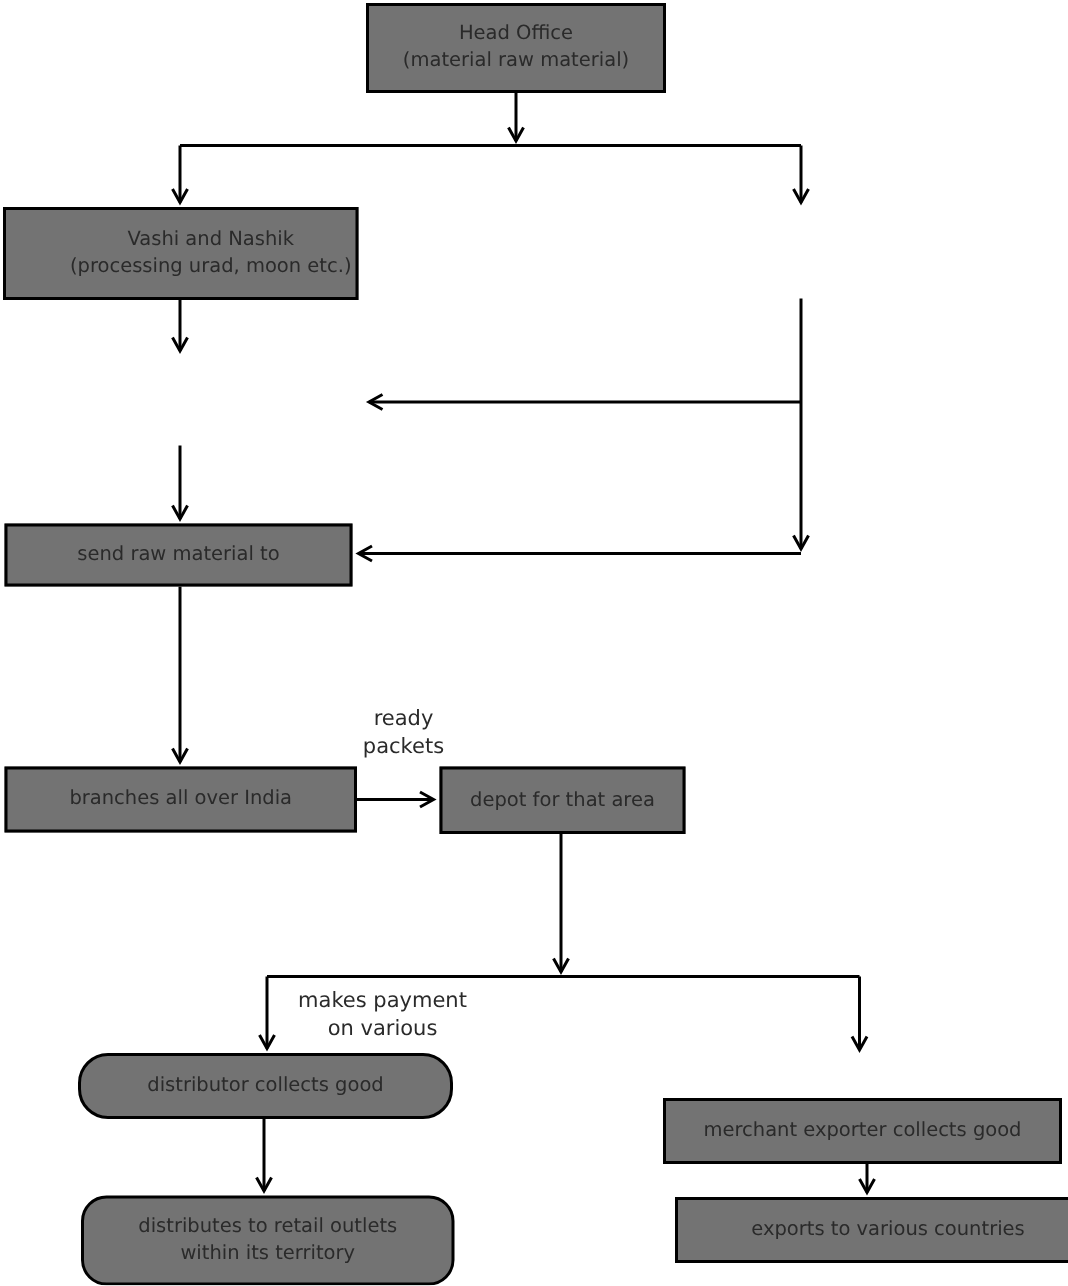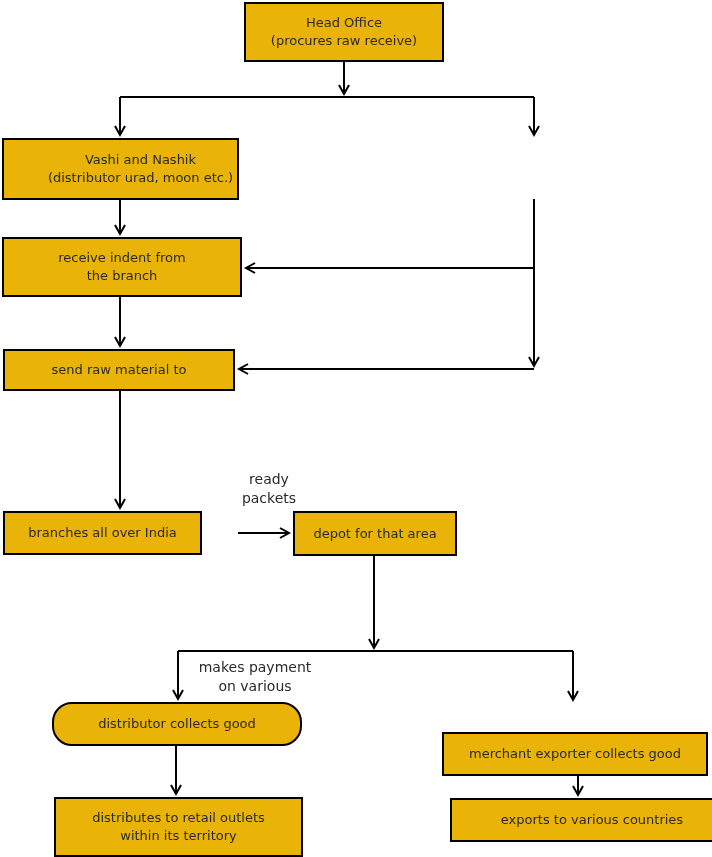--- a/index.html
+++ b/index.html
@@ -11,21 +11,21 @@
     position: relative;
     width: 712px;
     height: 857px;
     background: #ffffff;
     font-family: "DejaVu Sans", "Liberation Sans", sans-serif;
     overflow: hidden;
   }
   .node {
     position: absolute;
     box-sizing: border-box;
-    background: #eab308;
+    background: #737373;
     border: 2px solid #000000;
     display: flex;
     flex-direction: column;
     align-items: center;
     justify-content: center;
     text-align: center;
     font-size: 13px;
     line-height: 1.38;
     color: #2a2a2a;
     z-index: 2;
@@ -72,55 +72,51 @@
     <path d="M374,556 V648" marker-end="url(#vee)"></path>
     <path d="M178,651 H573"></path>
     <path d="M178,651 V699" marker-end="url(#vee)"></path>
     <path d="M573,651 V700" marker-end="url(#vee)"></path>
     <path d="M176,746 V794" marker-end="url(#vee)"></path>
     <path d="M578,747 V795" marker-end="url(#vee)"></path>
   </svg>
 
   <div class="node" style="left:244px; top:2px; width:200px; height:60px;">
     <span>Head Office</span>
-    <span>(procures raw receive)</span>
+    <span>(material raw material)</span>
   </div>
 
   <div class="node" style="left:2px; top:138px; width:237px; height:62px;padding-left:40px;">
     <span>Vashi and Nashik</span>
-    <span>(distributor urad, moon etc.)</span>
+    <span>(processing urad, moon etc.)</span>
   </div>
 
 
-  <div class="node" style="left:2px; top:237px; width:240px; height:60px;">
-    <span>receive indent from</span>
-    <span>the branch</span>
-  </div>
 
   <div class="node" style="left:3px; top:349px; width:232px; height:42px;">
     <span>send raw material to</span>
   </div>
 
-  <div class="node" style="left:3px; top:511px; width:199px; height:44px;">
+  <div class="node" style="left:3px; top:511px; width:235px; height:44px;">
     <span>branches all over India</span>
   </div>
 
   <div class="node" style="left:293px; top:511px; width:164px; height:45px;">
     <span>depot for that area</span>
   </div>
 
   <div class="node" style="left:52px; top:702px; width:250px; height:44px;border-radius:20px;">
     <span>distributor collects good</span>
   </div>
 
   <div class="node" style="left:442px; top:732px; width:266px; height:44px;">
     <span>merchant exporter collects good</span>
   </div>
 
-  <div class="node" style="left:54px; top:797px; width:249px; height:60px;">
+  <div class="node" style="left:54px; top:797px; width:249px; height:60px;border-radius:17px;">
     <span>distributes to retail outlets</span>
     <span>within its territory</span>
   </div>
 
   <div class="node" style="left:450px; top:798px; width:284px; height:44px;">
     <span>exports to various countries</span>
   </div>
 
   <div class="edge-label" style="left:228px; top:470px; width:82px;">
     <span>ready</span>

